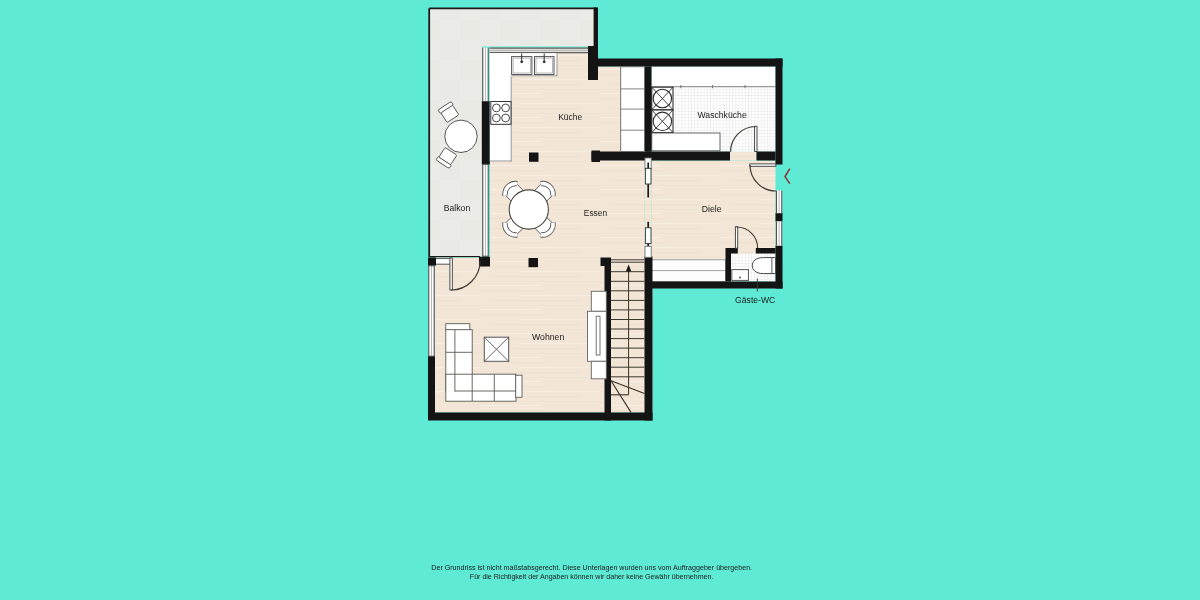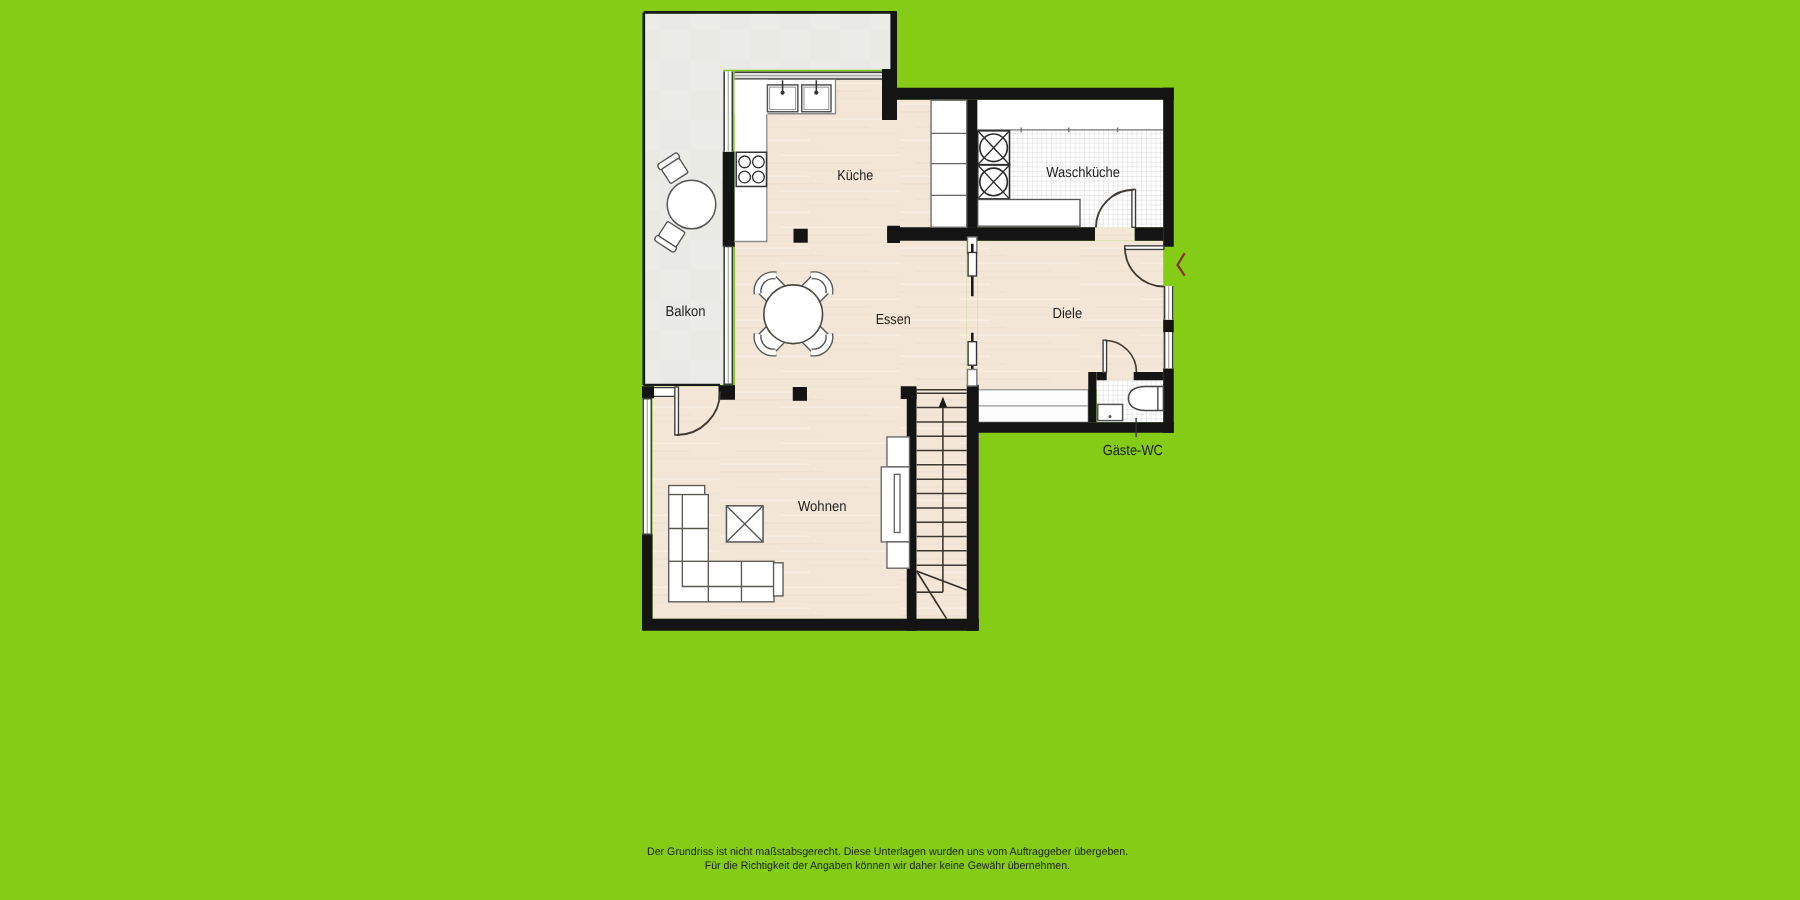--- a/index.html
+++ b/index.html
@@ -1,16 +1,16 @@
 <!DOCTYPE html>
 <html><head>
 <meta charset="utf-8">
 <style>
   html,body{margin:0;padding:0;background:#ffffff;}
-  .page{width:1200px;height:600px;position:relative;background:#84cc16;overflow:hidden;}
+  .page{width:1200px;height:600px;position:relative;background:#5eead4;overflow:hidden;}
   text{font-family:"Liberation Sans",sans-serif;fill:#1c1c1c;}
 </style>
 </head>
 <body>
 <div class="page">
 <svg width="1200" height="600" viewBox="0 0 1200 600" xmlns="http://www.w3.org/2000/svg">
 <defs>
   <pattern id="tile" width="3.17" height="3.17" patternUnits="userSpaceOnUse">
     <rect width="3.17" height="3.17" fill="#ffffff"></rect>
     <path d="M0,0 H3.17 M0,0 V3.17" stroke="#d6d6d6" stroke-width="0.6" fill="none"></path>

